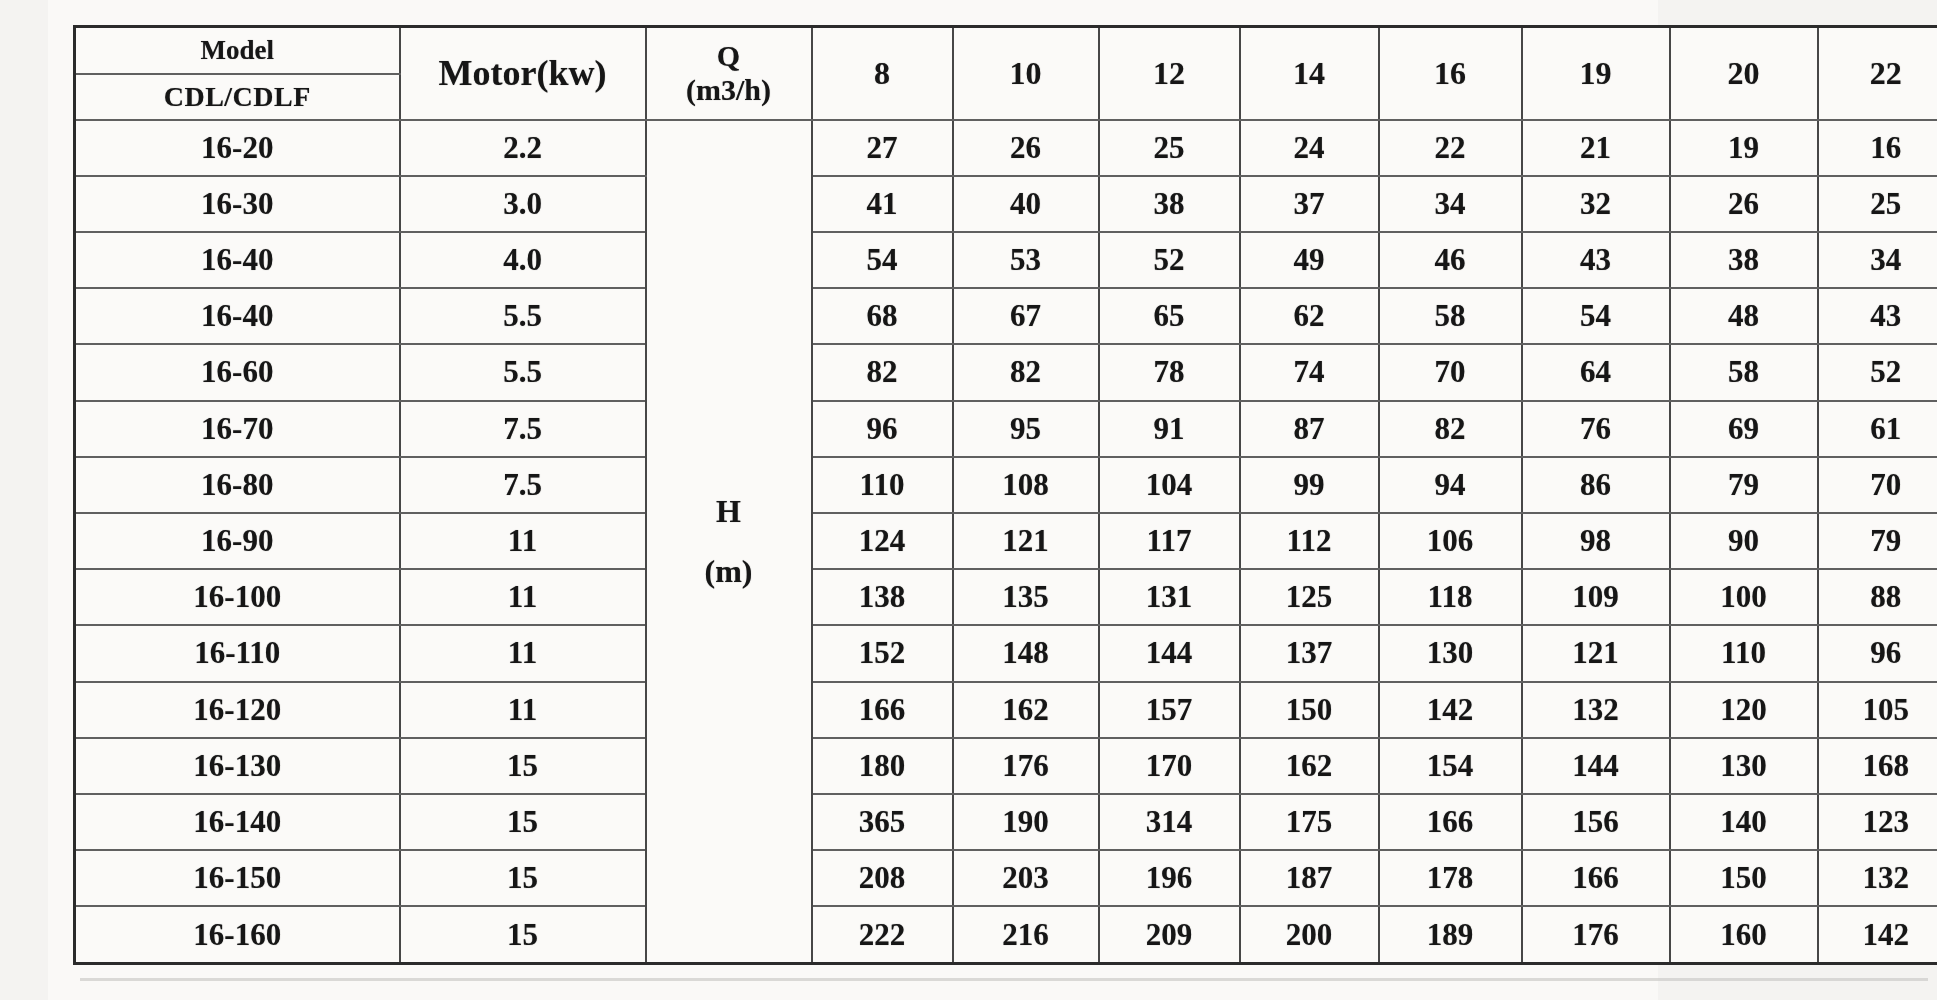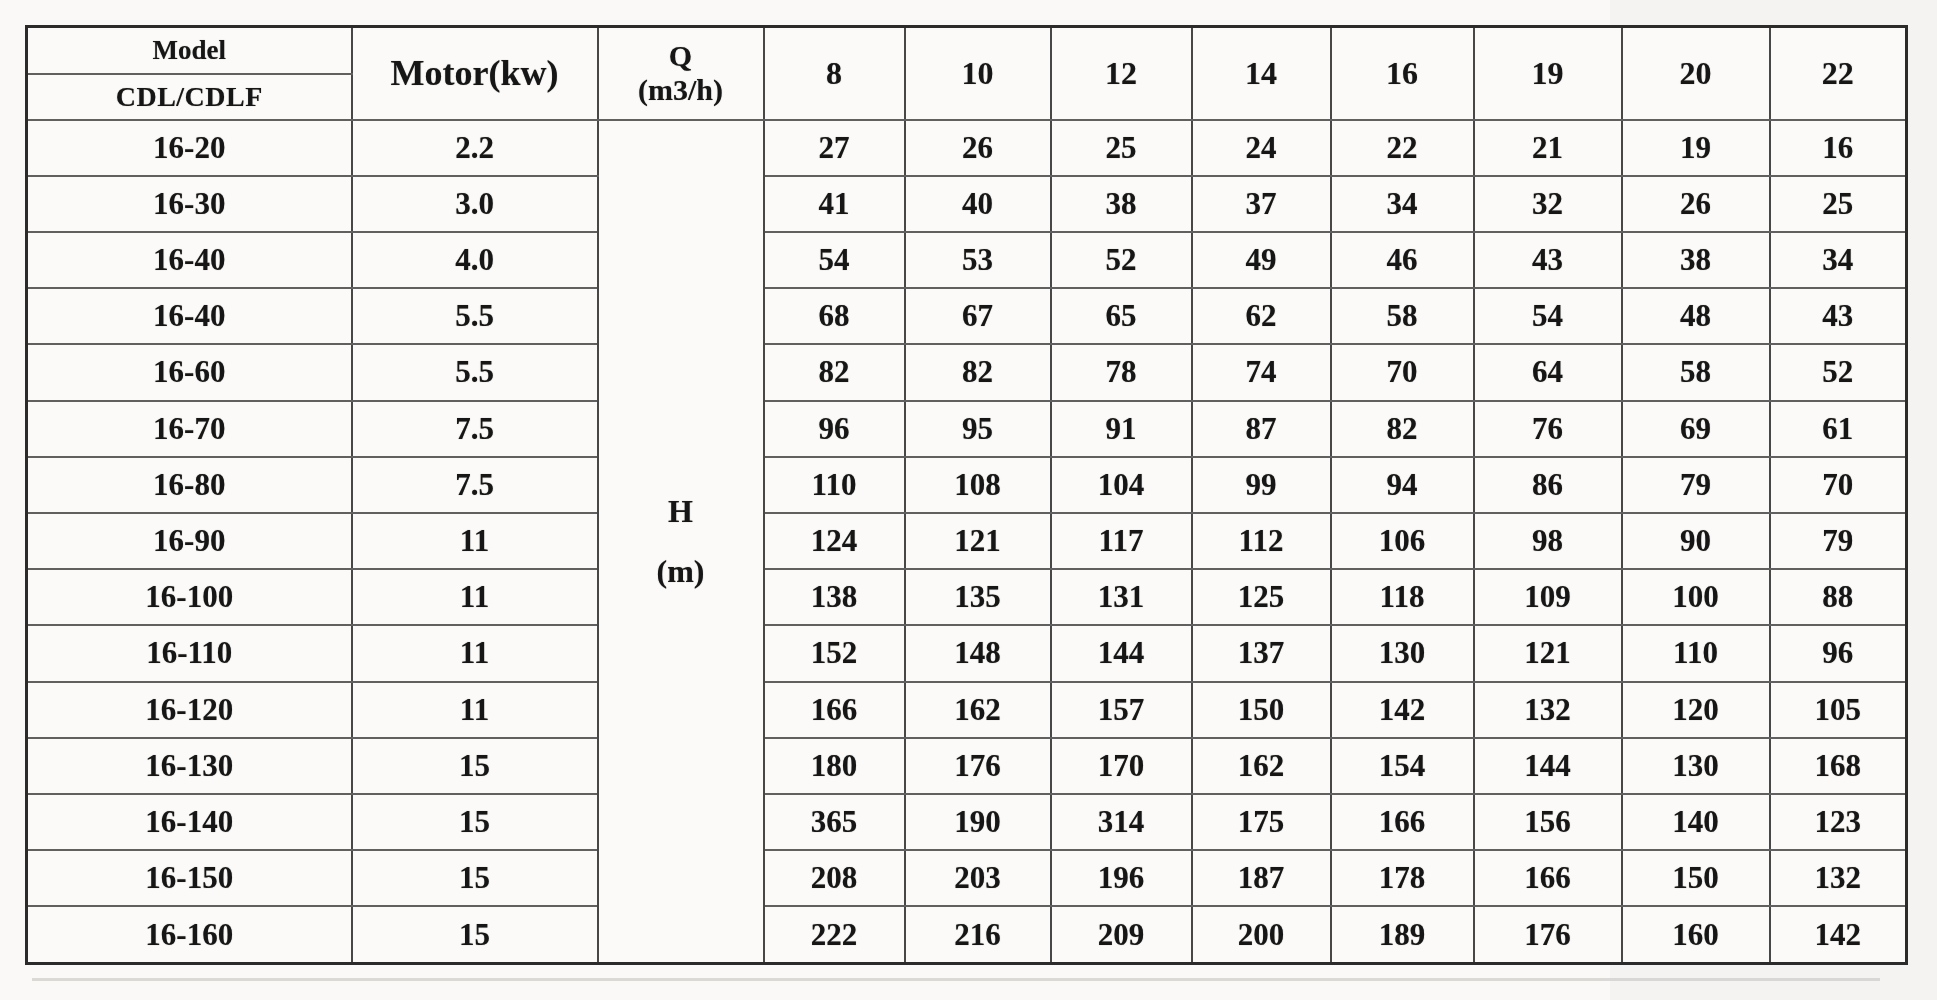--- a/index.html
+++ b/index.html
@@ -7,20 +7,21 @@
     width: 1937px; height: 1000px;
     overflow: hidden;
     background: #f4f3f1;
     font-family: "Liberation Serif", "DejaVu Serif", serif;
     color: #161616;
   }
   .page {
     position: relative;
     width: 1610px; height: 1000px;
     background: #faf9f7;
+    margin-left: 48px;
   }
   .spec-table {
     position: absolute;
     left: 25px; top: 25px;
     width: 1880px; height: 940px;
     border-collapse: collapse;
     table-layout: fixed;
     background: #fbfaf8;
     border: 3px solid #2b2b2b;
   }

